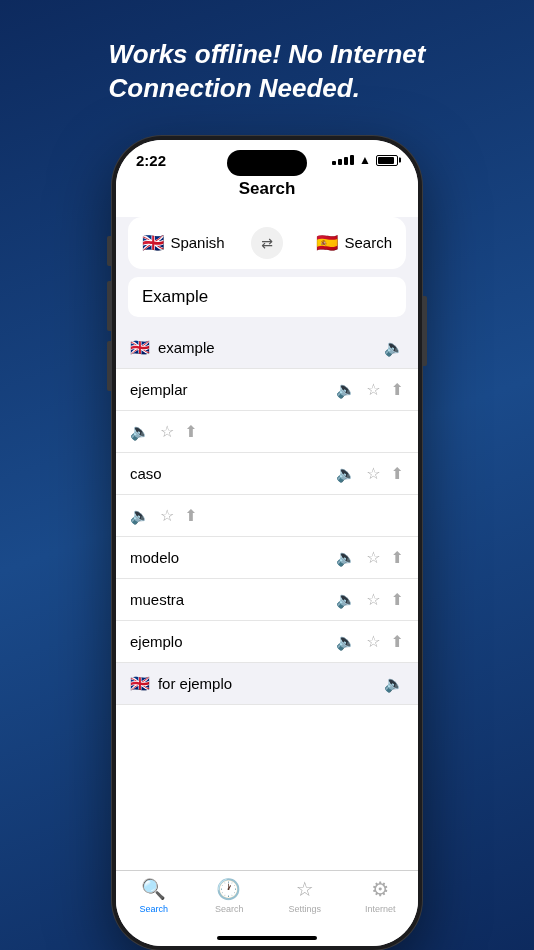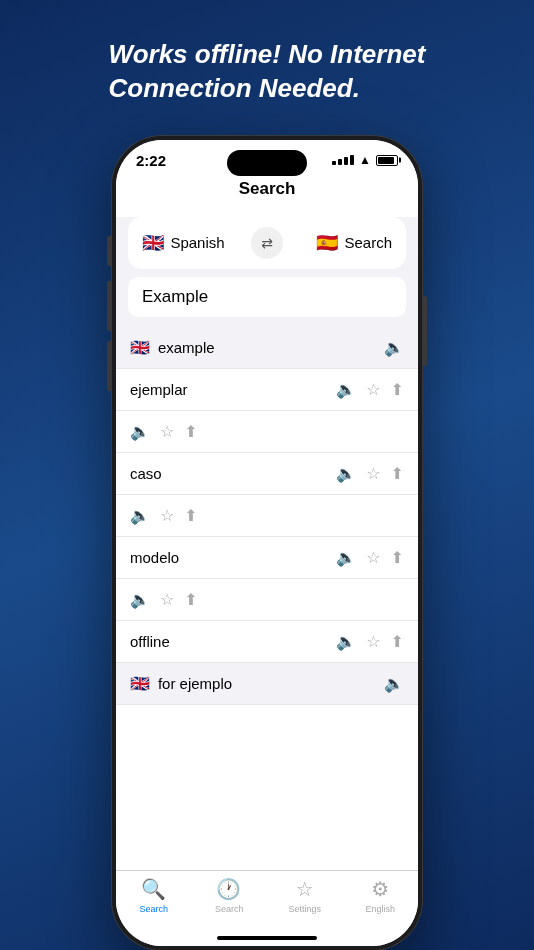--- a/index.html
+++ b/index.html
@@ -430,29 +430,30 @@
       <div class="result-item">
         <span class="result-text">modelo</span>
         <div class="result-icons">
           <span class="icon-btn">🔈</span>
           <span class="icon-btn">☆</span>
           <span class="icon-btn">⬆</span>
         </div>
       </div>
 
       <div class="result-item">
-        <div class="result-icons">
-          <span class="icon-btn">🔈</span>
-          <span class="icon-btn">☆</span>
-          <span class="icon-btn">⬆</span>
-        </div>
-      </div>
-
-      <div class="result-item">
-        <span class="result-text">offline</span>
+        <span class="result-text">muestra</span>
+        <div class="result-icons">
+          <span class="icon-btn">🔈</span>
+          <span class="icon-btn">☆</span>
+          <span class="icon-btn">⬆</span>
+        </div>
+      </div>
+
+      <div class="result-item">
+        <span class="result-text">ejemplo</span>
         <div class="result-icons">
           <span class="icon-btn">🔈</span>
           <span class="icon-btn">☆</span>
           <span class="icon-btn">⬆</span>
         </div>
       </div>
 
       <div class="result-item header-item">
         <span class="result-flag">🇬🇧</span>
         <span class="result-text">for ejemplo</span>
@@ -471,21 +472,21 @@
       <div class="tab-item">
         <span class="tab-icon">🕐</span>
         <span class="tab-label">Search</span>
       </div>
       <div class="tab-item">
         <span class="tab-icon">☆</span>
         <span class="tab-label">Settings</span>
       </div>
       <div class="tab-item">
         <span class="tab-icon">⚙</span>
-        <span class="tab-label">English</span>
+        <span class="tab-label">Internet</span>
       </div>
     </div>
 
     <div class="home-indicator">
       <div class="home-bar"></div>
     </div>
 
   </div>
 </div>
 

